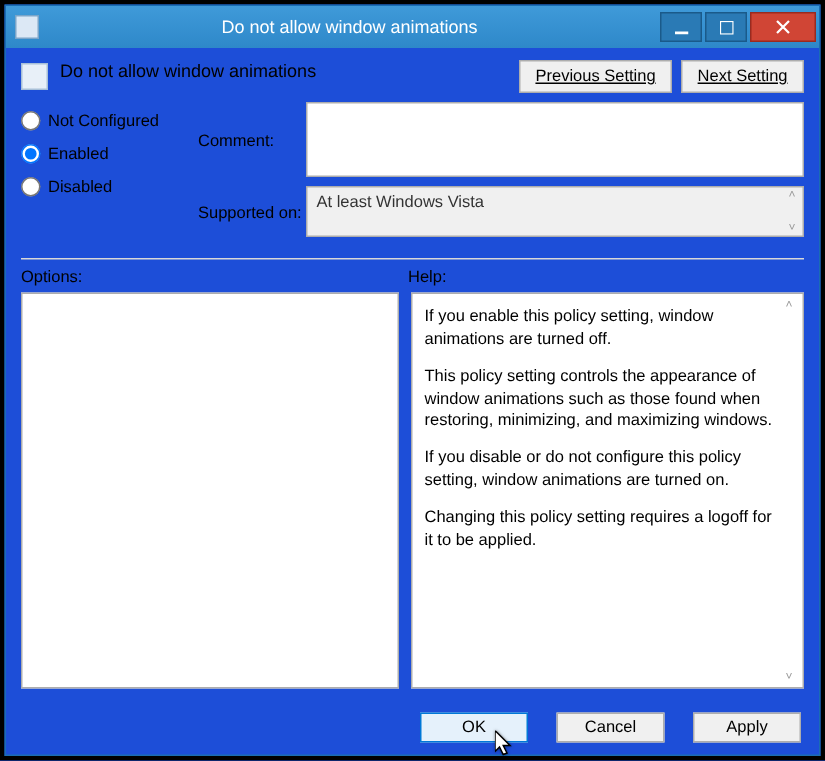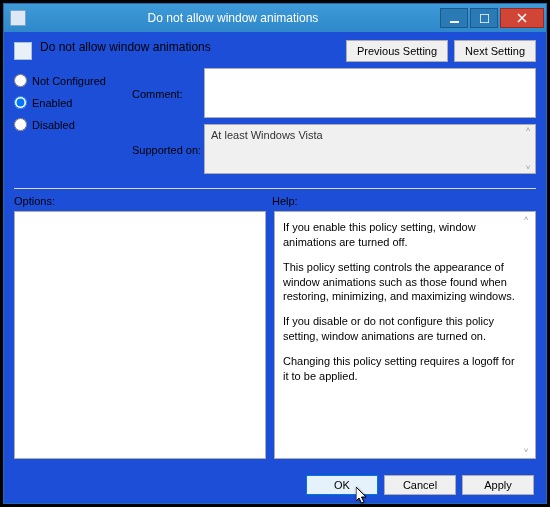--- a/index.html
+++ b/index.html
@@ -8,41 +8,41 @@
 .titlebar { height: 28px; background: linear-gradient(#3f9ad9, #2e88c9); display: flex; align-items: center; color: #fff; flex-shrink: 0; }
 .titlebar .icon { width: 16px; height: 16px; margin-left: 6px; background: #dce8f5; border: 1px solid #7aa5c9; }
 .titlebar .title { flex: 1; text-align: center; font-size: 12px; }
 .titlebar .controls { display: flex; }
 .titlebar .btn { width: 28px; height: 20px; margin-right: 2px; display: flex; align-items: center; justify-content: center; font-size: 11px; }
 .titlebar .minmax { background: #2a7ab5; border: 1px solid #1a5a8a; color: #fff; }
 .titlebar .close { background: #d04535; border: 1px solid #9a2a1f; color: #fff; width: 44px; }
 .header { display: flex; align-items: flex-start; padding: 8px 10px 6px 10px; gap: 8px; flex-shrink: 0; }
 .header .hicon { width: 18px; height: 18px; background: #e8f0f8; border: 1px solid #a8c0d8; margin-top: 2px; }
 .header .htitle { font-size: 12px; flex: 1; }
-.header .navbtns { display: flex; gap: 6px; }
+.header .navbtns { display: flex; gap: 6px; text-decoration: underline; }
 .std-btn { background: #f0f0f0; border: 1px solid #adadad; padding: 4px 10px; font-size: 11px; cursor: pointer; min-width: 75px; }
 .form-area { padding: 0 10px 8px 10px; display: flex; gap: 10px; flex-shrink: 0; }
 .radios { width: 108px; padding-top: 6px; }
 .radio-row { display: flex; align-items: flex-end; gap: 5px; margin-bottom: 9px; font-size: 11px; }
 .radio-row input { width: 13px; height: 13px; }
 .field-col { flex: 1; }
 .field-row { display: flex; align-items: center; margin-bottom: 6px; }
 .field-label { width: 72px; font-size: 11px; padding-top: 2px; }
 .comment-box { flex: 1; height: 50px; border: 1px solid #adadad; resize: none; font-family: inherit; font-size: 11px; padding: 2px 4px; }
-.supported-box { flex: 1; height: 50px; border: 1px solid #adadad; background: #f0f0f0; font-size: 11px; padding: 4px 6px; color: #333; position: relative; }
+.supported-box { flex: 1; height: 34px; border: 1px solid #adadad; background: #f0f0f0; font-size: 11px; padding: 4px 6px; color: #333; position: relative; }
 .scroll-stub { position: absolute; right: 0; top: 0; bottom: 0; width: 14px; display: flex; flex-direction: column; justify-content: space-between; }
 .scroll-stub span { font-size: 8px; color: #999; text-align: center; line-height: 10px; }
 .divider { height: 1px; background: #d8d8d8; margin: 0 10px; flex-shrink: 0; }
 .panes-header { display: flex; padding: 6px 10px 4px 10px; font-size: 11px; flex-shrink: 0; }
 .panes-header .col1 { width: 258px; }
 .panes { flex: 1; display: flex; gap: 8px; padding: 0 10px 8px 10px; min-height: 0; }
 .options-pane { width: 252px; border: 1px solid #adadad; background: #fff; }
 .help-pane { flex: 1; border: 1px solid #adadad; background: #fff; padding: 8px 18px 8px 8px; font-size: 11px; line-height: 1.35; overflow: hidden; position: relative; }
 .help-pane p { margin-bottom: 10px; }
-.footer { display: flex; justify-content: flex-end; gap: 6px; padding: 8px 12px; flex-shrink: 0; margin-left: 20px; }
+.footer { display: flex; justify-content: flex-end; gap: 19px; padding: 8px 12px; flex-shrink: 0; margin-left: 20px; }
 .footer .std-btn { min-width: 72px; padding: 3px 10px; }
 .ok-btn { background: #e5f1fb; border-color: #0078d7; }
 .cursor { position: absolute; width: 14px; height: 20px; pointer-events: none; z-index: 10; }
 .cursor svg { filter: drop-shadow(0 0 1px rgba(0,0,0,0.5)); }
 </style>
 </head>
 <body>
 
 <div class="window">
   <div class="titlebar">

